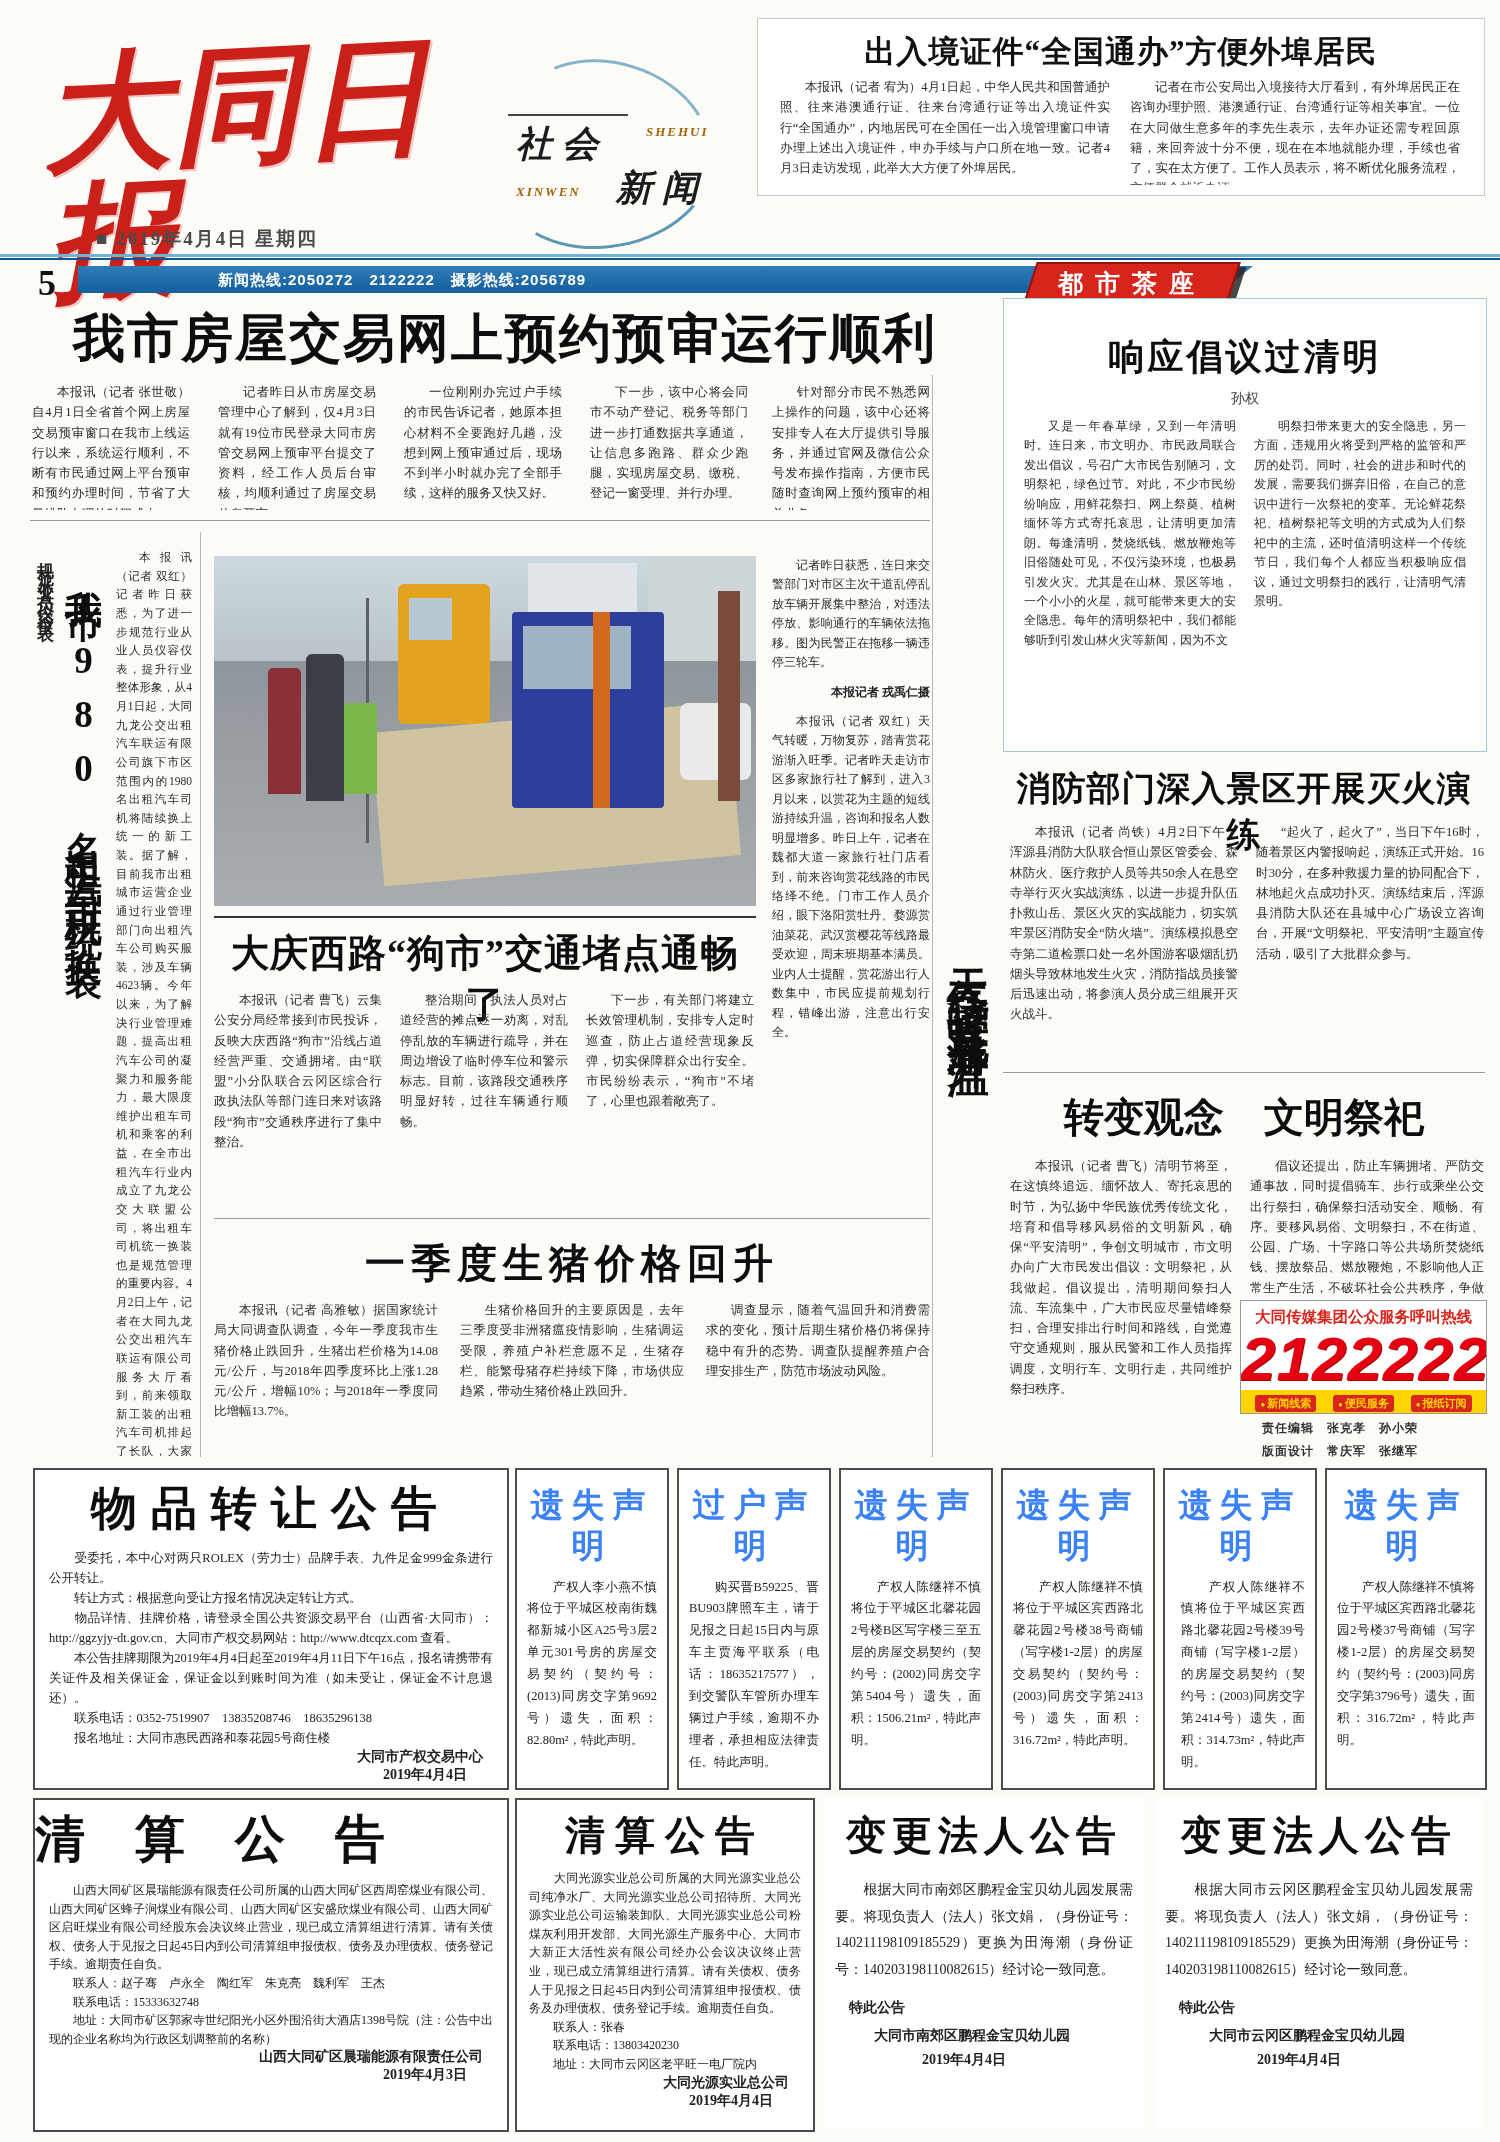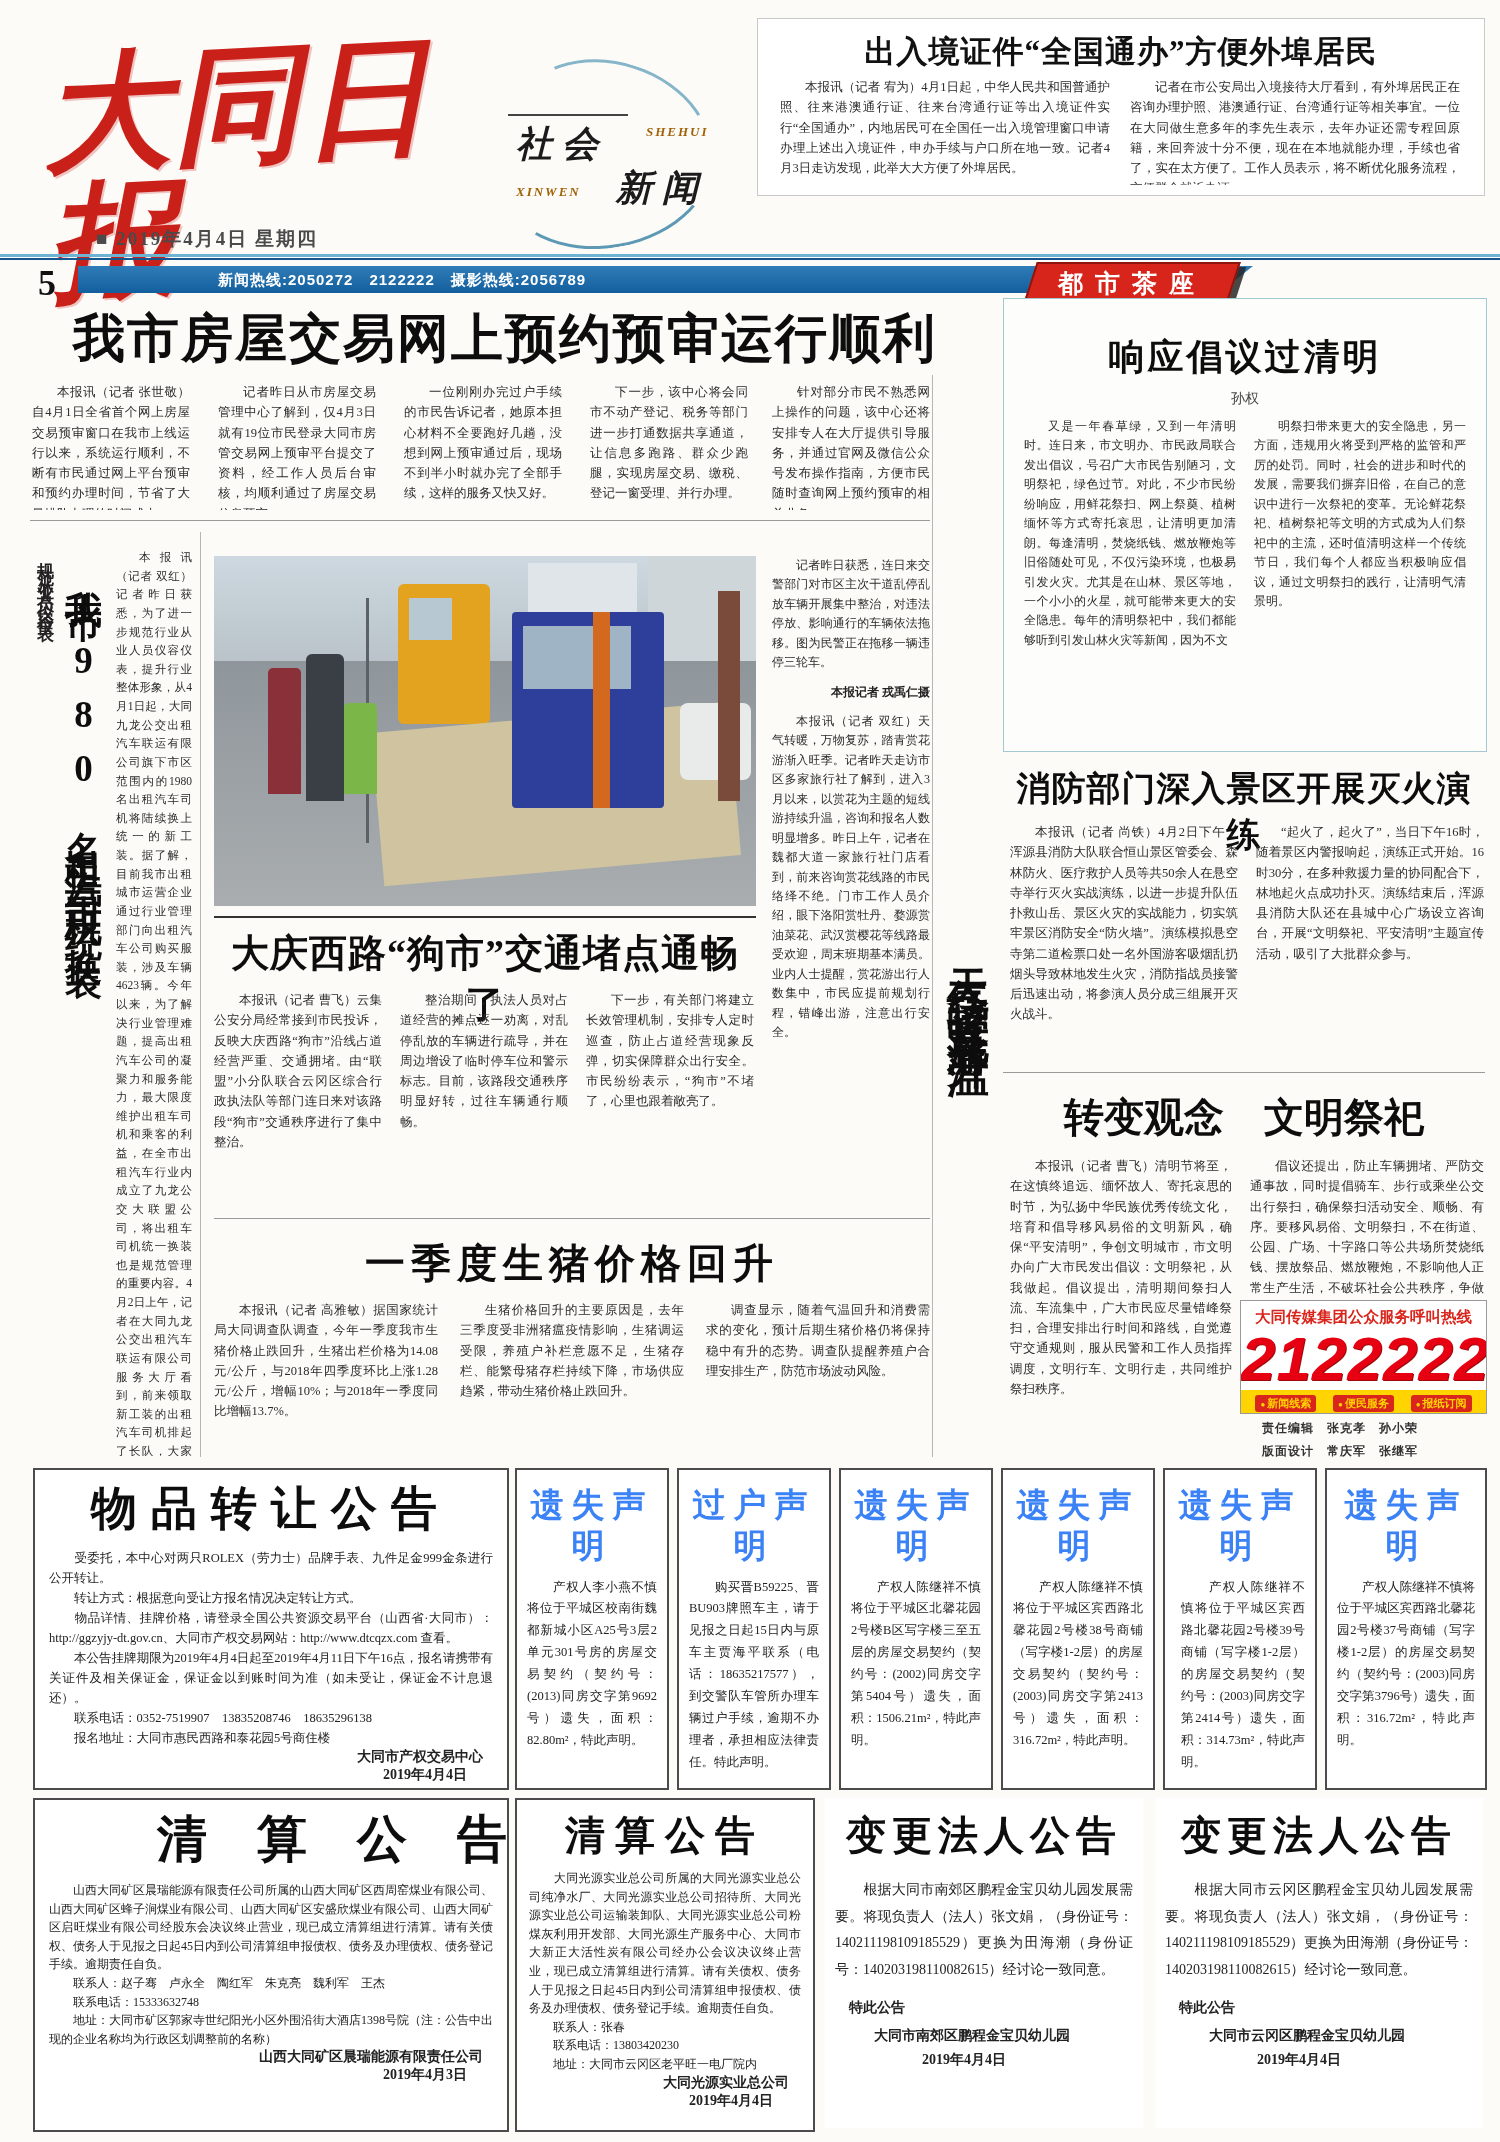--- a/index.html
+++ b/index.html
@@ -215,21 +215,21 @@
   <div class="abs adbox" style="left:1163px;top:1468px;width:150px;height:318px;">
     <div class="hei ad-title-sm" style="margin-top:14px;">遗失声明</div>
     <div class="ad-body" style="font-size:12.5px;padding:10px 10px 0 10px;margin-left:6px;">　　产权人陈继祥不慎将位于平城区宾西路北馨花园2号楼39号商铺（写字楼1-2层）的房屋交易契约（契约号：(2003)同房交字第2414号）遗失，面积：314.73m²，特此声明。</div>
   </div>
   <div class="abs adbox" style="left:1325px;top:1468px;width:158px;height:318px;">
     <div class="hei ad-title-sm" style="margin-top:14px;">遗失声明</div>
     <div class="ad-body" style="font-size:12.5px;padding:10px 10px 0 10px;">　　产权人陈继祥不慎将位于平城区宾西路北馨花园2号楼37号商铺（写字楼1-2层）的房屋交易契约（契约号：(2003)同房交字第3796号）遗失，面积：316.72m²，特此声明。</div>
   </div>
 
   <div class="abs adbox" style="left:33px;top:1798px;width:472px;height:330px;">
-    <div class="hei" style="font-size:50px;text-align:right;margin-top:6px;color:#0d0d0d;">清　算　公　告</div>
+    <div class="hei" style="font-size:50px;text-align:left;margin-top:6px;color:#0d0d0d;">清　算　公　告</div>
     <div class="ad-body pre" style="font-size:12px;line-height:1.55;">　　山西大同矿区晨瑞能源有限责任公司所属的山西大同矿区西周窑煤业有限公司、山西大同矿区蜂子涧煤业有限公司、山西大同矿区安盛欣煤业有限公司、山西大同矿区启旺煤业有限公司经股东会决议终止营业，现已成立清算组进行清算。请有关债权、债务人于见报之日起45日内到公司清算组申报债权、债务及办理债权、债务登记手续。逾期责任自负。
 　　联系人：赵子骞　卢永全　陶红军　朱克亮　魏利军　王杰
 　　联系电话：15333632748
 　　地址：大同市矿区郭家寺世纪阳光小区外围沿街大酒店1398号院（注：公告中出现的企业名称均为行政区划调整前的名称）</div>
     <div class="ad-sig">山西大同矿区晨瑞能源有限责任公司</div>
     <div class="ad-date">2019年4月3日</div>
   </div>
 
   <div class="abs adbox" style="left:515px;top:1798px;width:296px;height:330px;">
     <div class="hei ad-title-mid" style="margin-top:8px;">清算公告</div>

